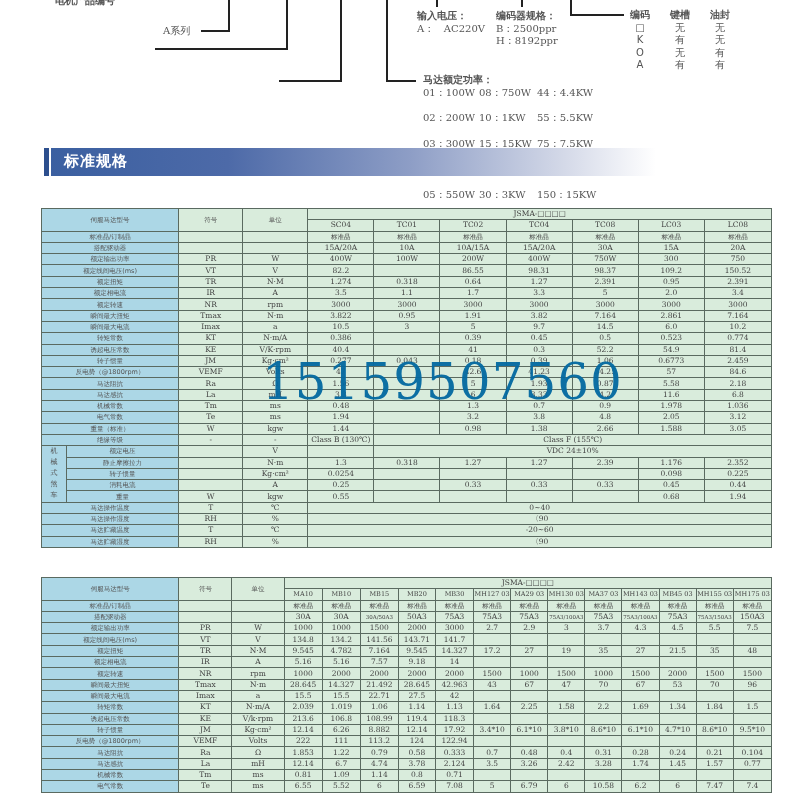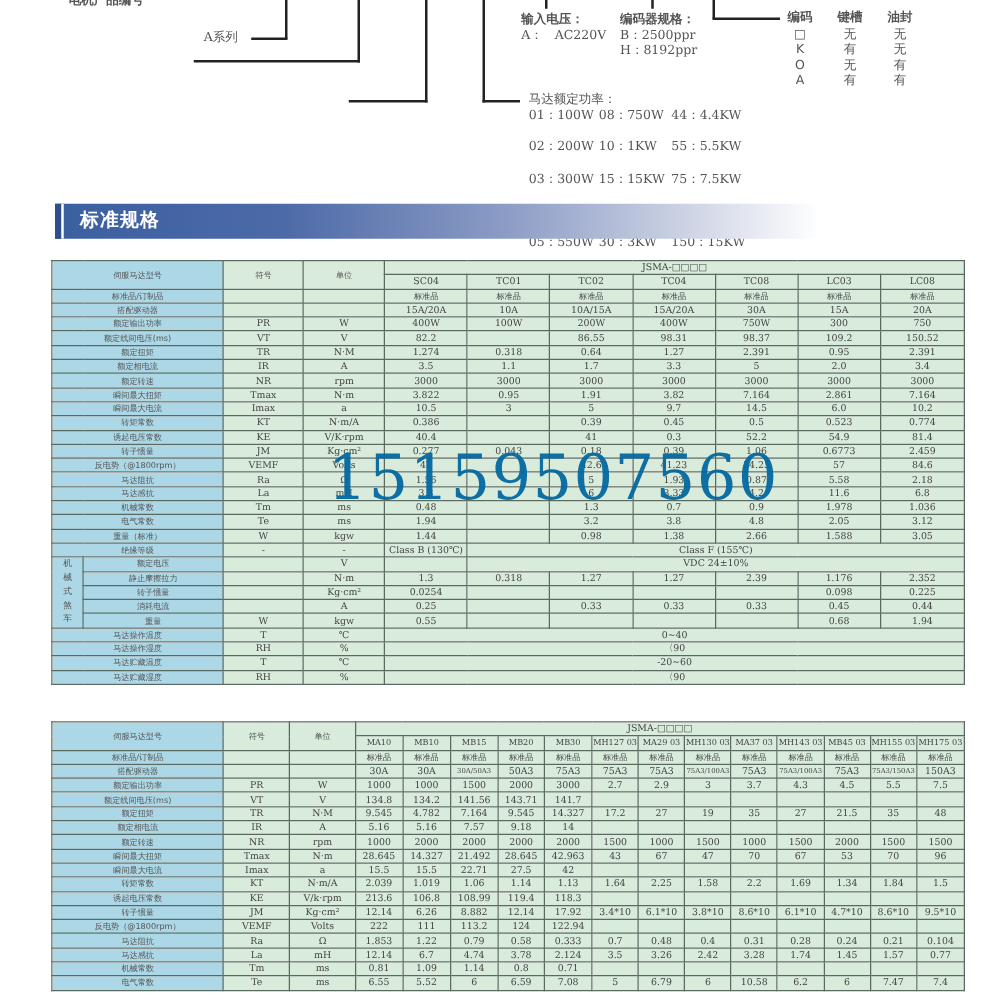--- a/index.html
+++ b/index.html
@@ -9,21 +9,21 @@
   
   .diagram { position: absolute; left: 0; top: 0; width: 800px; height: 160px; padding-left: 32px; }
   .dg-text { position: absolute; font-size: 10px; line-height: 12.5px; color: #555; white-space: nowrap; }
   .dg-text.bold { font-family: "DejaVu Sans", "Liberation Sans", sans-serif; font-weight: bold; color: #555; }
   .dg-line { position: absolute; background: #222; }
   .dg-block div { white-space: nowrap; }
   .grid3 { display: grid; grid-template-columns: 56px 58px 60px; row-gap: 13px; }
   .opt-table { display: grid; grid-template-columns: 40px 40px 40px; text-align: center; }
 
   
-  .section-header { position: absolute; left: 44px; top: 163px; width: 612px; height: 28px;
+  .section-header { position: absolute; left: 44px; top: 148px; width: 612px; height: 28px;
     background: linear-gradient(90deg, #3a5fa0 0%, #4d6aa8 30%, #8e9ec6 60%, #d4d9e8 85%, #ffffff 100%); }
   .section-header .bar { position: absolute; left: 0; top: 0; width: 7px; height: 28px; background: #2d4f8e; border-right: 2px solid #fff; }
   .section-header .title { position: absolute; left: 20px; top: 4px; font-family: "DejaVu Sans", "Liberation Sans", sans-serif;
     font-size: 15px; font-weight: bold; color: #ffffff; letter-spacing: 1px; }
 
   
   table.spec { position: absolute; border-collapse: collapse; table-layout: fixed; font-size: 7.5px; color: #444; }
   table.spec td { border: 1px solid #5a6a60; text-align: center; height: 11.3px; padding: 0; line-height: 10px; white-space: nowrap; overflow: hidden;
     background: #d9ecdc; }
   table.spec td.hdr { background: #acd7e6; font-family: "DejaVu Sans", "Liberation Sans", sans-serif; font-size: 6.5px; color: #555; }
@@ -69,21 +69,21 @@
     <div><span>A：</span>&nbsp;&nbsp;&nbsp;<span>AC220V</span></div>
   </div>
 
   <div class="dg-block dg-text" style="left:496px; top:10px;">
     <div style="font-family:'DejaVu Sans',sans-serif;font-weight:bold;">编码器规格：</div>
     <div>B：2500ppr</div>
     <div>H：8192ppr</div>
   </div>
 
   <div class="dg-block dg-text" style="left:423px; top:74px;">
-    <div style="font-family:'DejaVu Sans',sans-serif;font-weight:normal;">马达额定功率：</div>
+    <div style="font-family:'DejaVu Sans',sans-serif;font-weight:bold;">马达额定功率：</div>
     <div class="grid3">
       <div>01：100W</div>
       <div>08：750W</div>
       <div>44：4.4KW</div>
       <div>02：200W</div>
       <div>10：1KW</div>
       <div>55：5.5KW</div>
       <div>03：300W</div>
       <div>15：15KW</div>
       <div>75：7.5KW</div>

